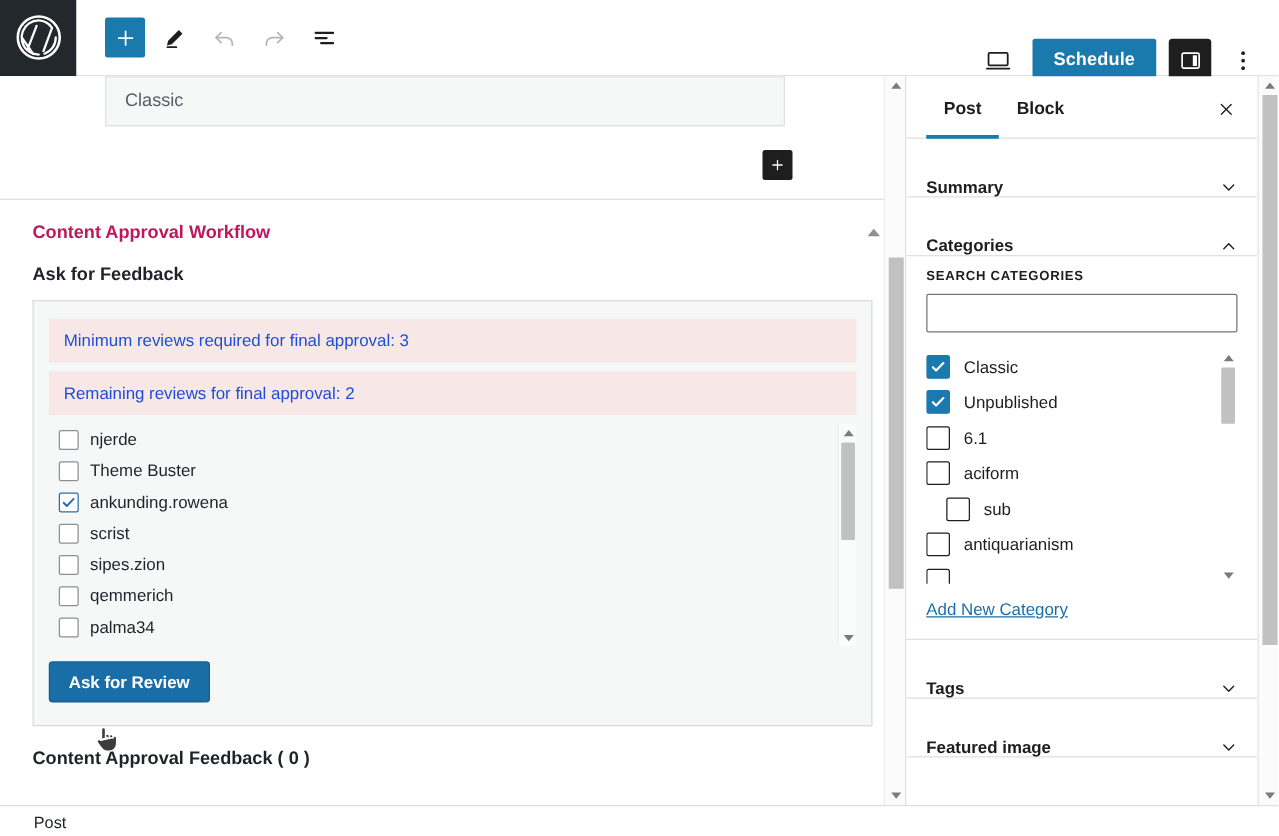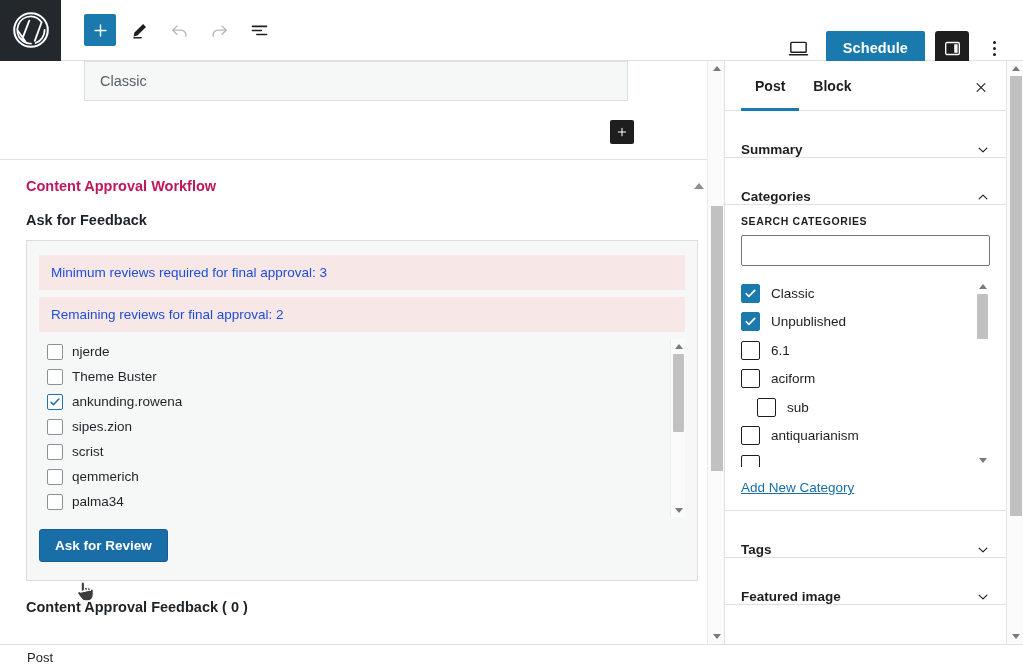--- a/index.html
+++ b/index.html
@@ -411,28 +411,28 @@
                   <path d="M2.6 8.3l3.3 3.4 7.3-7.6" fill="none" stroke="#2271b1" stroke-width="2.1" stroke-linecap="round" stroke-linejoin="round"></path>
                 </svg>
             </span>
             <span class="chk-label">ankunding.rowena</span>
           </div>
 
           <div class="chk-row">
             <span class="chk">
               
             </span>
-            <span class="chk-label">sipes.zion</span>
+            <span class="chk-label">scrist</span>
           </div>
 
           <div class="chk-row">
             <span class="chk">
               
             </span>
-            <span class="chk-label">scrist</span>
+            <span class="chk-label">sipes.zion</span>
           </div>
 
           <div class="chk-row">
             <span class="chk">
               
             </span>
             <span class="chk-label">qemmerich</span>
           </div>
 
           <div class="chk-row">

